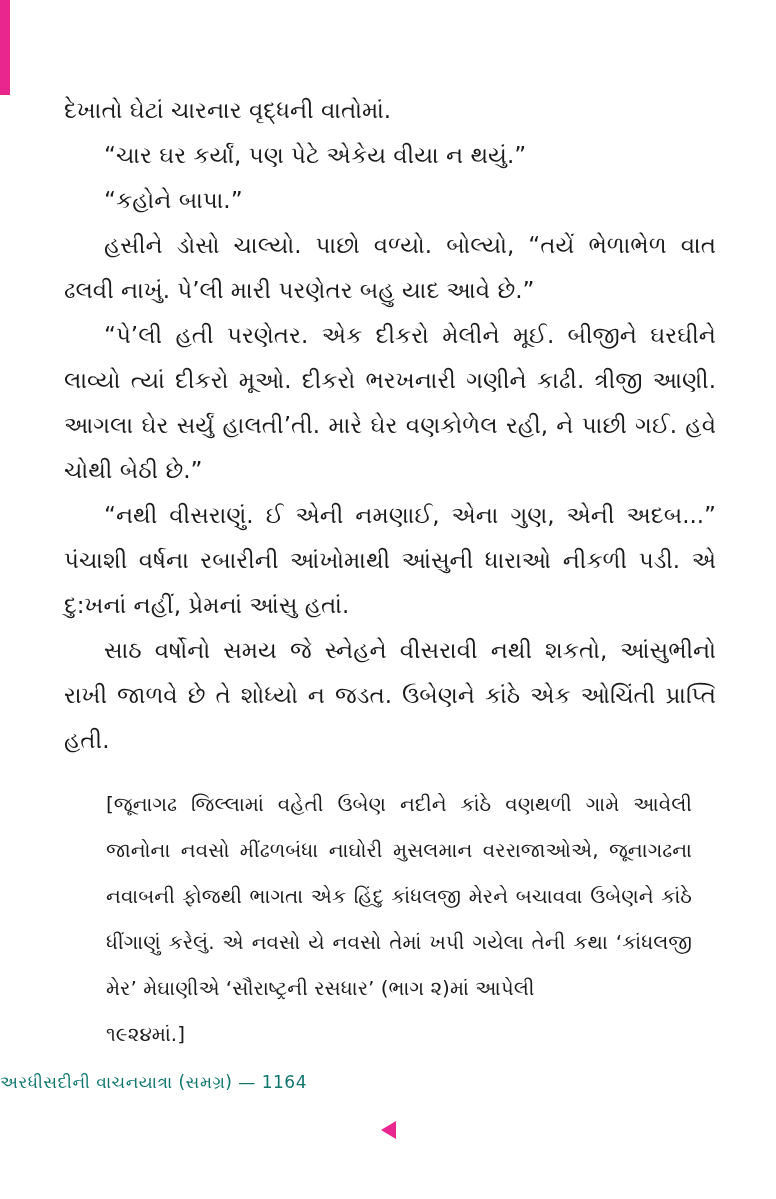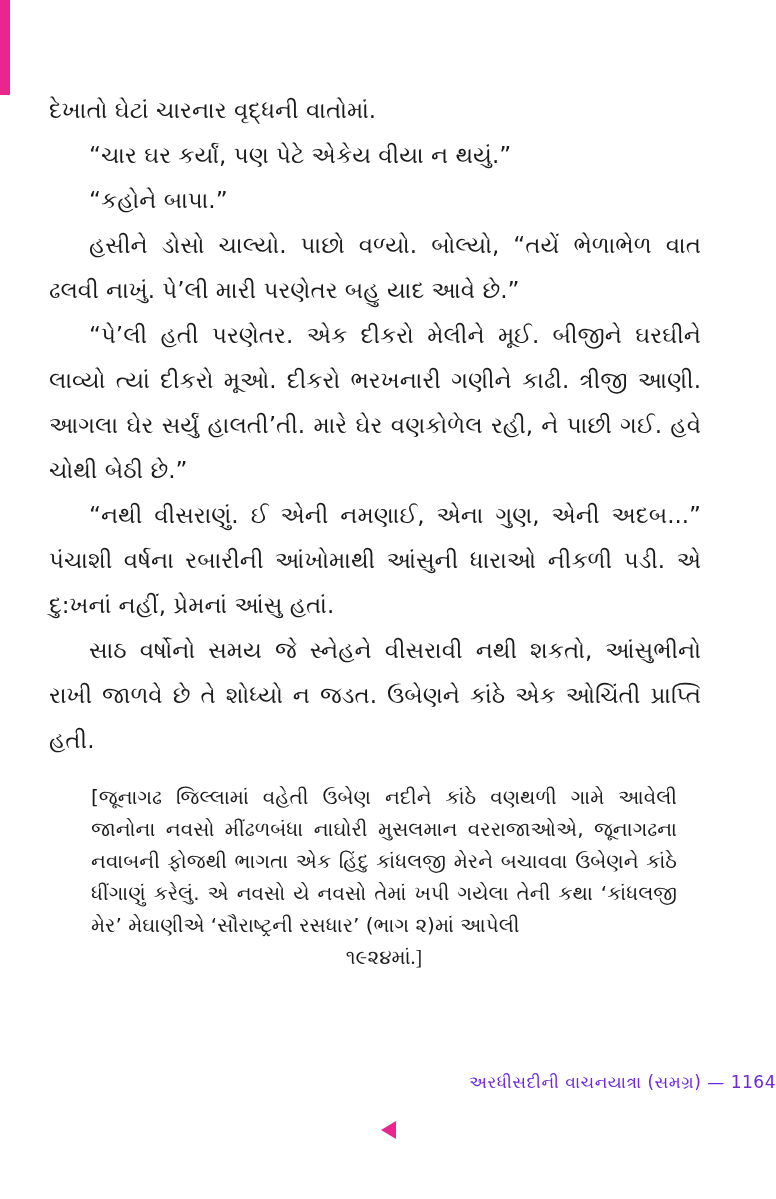--- a/index.html
+++ b/index.html
@@ -11,38 +11,38 @@
     font-family:"DejaVu Sans",sans-serif;
     overflow:hidden;
   }
   .accent-bar{
     position:absolute;left:0;top:0;
     width:10px;height:95px;
     background:#e9268d;
   }
   .textcol{
     position:absolute;
-    left:49px;top:88px;width:652px;
+    left:64px;top:88px;width:652px;
     font-size:23px;line-height:45px;
   }
   .line{text-align:left;}
   .indent{text-indent:40px;}
   .para{text-align:justify;text-indent:40px;}
   .note{
     margin-top:18px;
     margin-left:42px;margin-right:24px;
-    font-size:20px;line-height:32px;
+    font-size:20px;line-height:46px;
     text-align:justify;
   }
-  .note-last{text-align:center;font-family:Liberation Serif, serif;}
+  .note-last{text-align:left;}
   .footer{
     position:absolute;left:0;right:0;top:1072px;
-    text-align:right;
+    text-align:left;
     font-size:17px;letter-spacing:.5px;
-    color:#6d28d9;
+    color:#0f766e;
   }
   .back-triangle{
     position:absolute;left:381px;top:1121px;
     width:0;height:0;
     border-top:9px solid transparent;
     border-bottom:9px solid transparent;
     border-right:15px solid #e9268d;
   }
 </style>
 </head>

